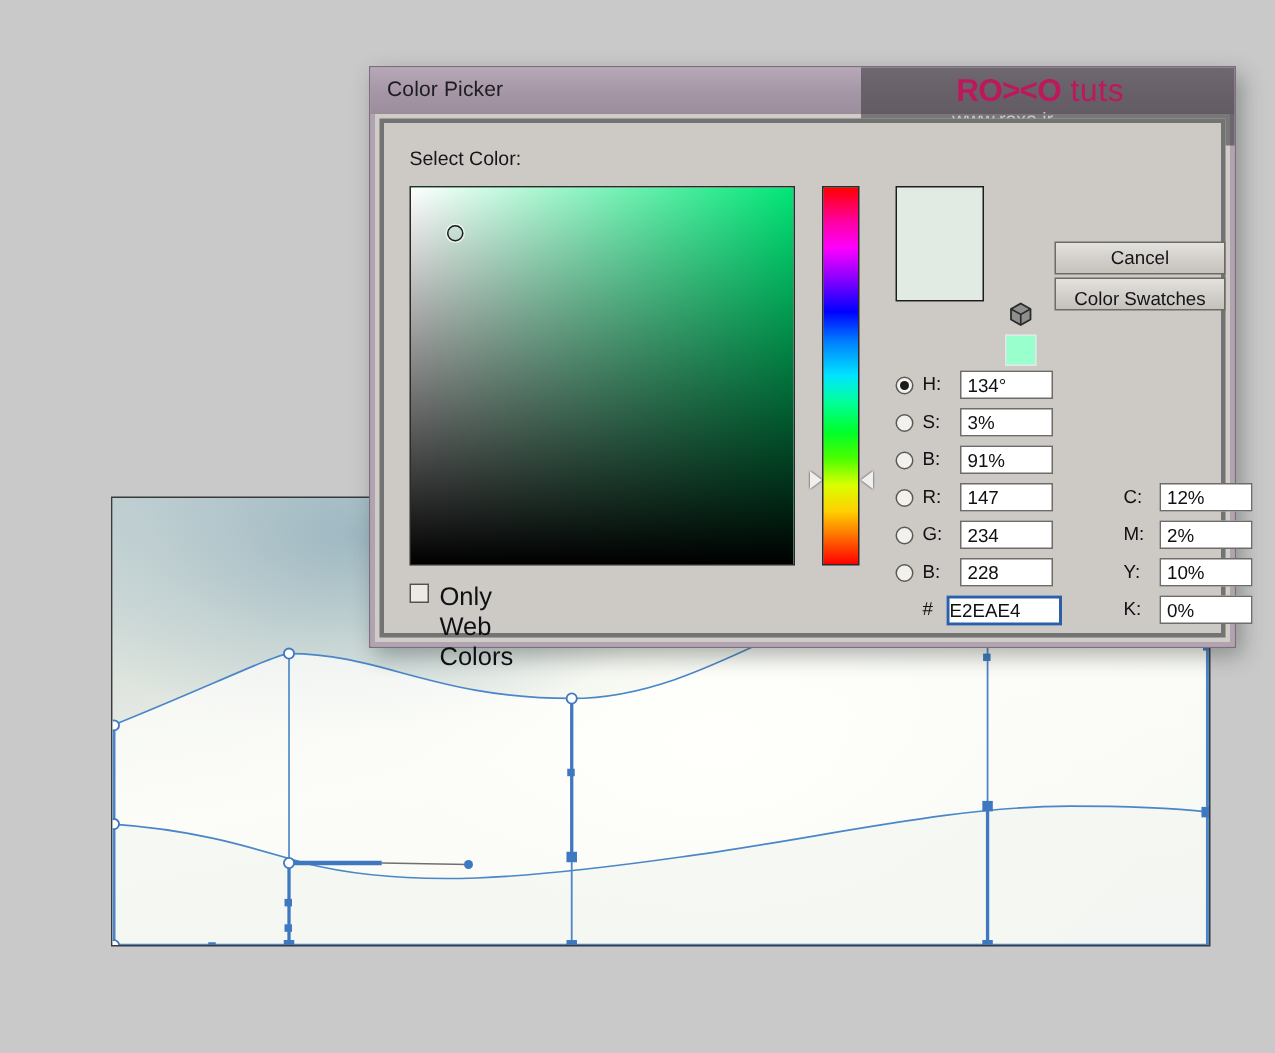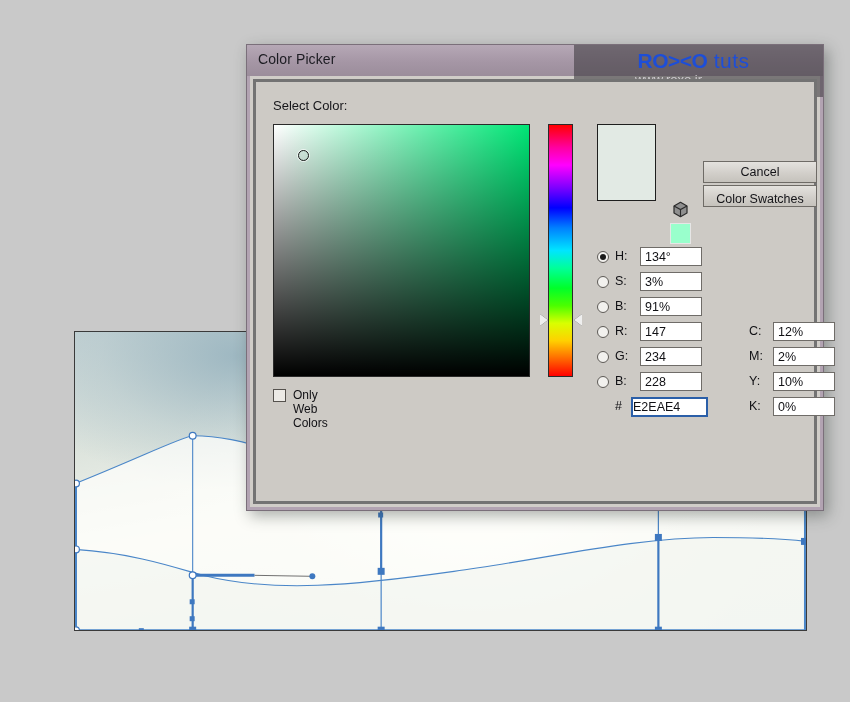--- a/index.html
+++ b/index.html
@@ -20,21 +20,21 @@
   .art-bg{position:absolute;inset:0;
     background:
       radial-gradient(ellipse 300px 180px at 22% 8%, rgba(150,178,190,0.85) 0%, rgba(175,196,202,0.45) 45%, rgba(214,223,218,0) 75%),
       radial-gradient(ellipse 400px 250px at 55% 55%, rgba(255,255,250,0.95) 0%, rgba(243,245,238,0.5) 50%, rgba(226,234,228,0) 80%),
       linear-gradient(170deg,#c4d2d4 0%,#dde4dd 28%,#f3f5ee 52%,#e6ebe4 78%,#e2eae4 100%);
   }
   .art-svg{position:absolute;inset:0;}
 
   
   #color-picker-dialog{
-    position:absolute;left:246px;top:44px;width:578px;height:467px;
+    position:absolute;left:246px;top:44px;width:578px;height:388px;
     background:#d0cdc8;
     border:1px solid #7a6f7a;
     box-shadow:4px 5px 14px rgba(40,50,45,0.38);
     box-sizing:border-box;
   }
   .dlg-outer{
     position:absolute;inset:0;
     border:3px solid #b2a3b2;
     box-sizing:border-box;
   }
@@ -47,21 +47,21 @@
     position:absolute;left:11px;top:6px;
     font-size:14px;color:#1c1c22;letter-spacing:0.1px;
   }
   .watermark{
     position:absolute;right:0;top:0;width:249px;height:52px;
     background:rgba(60,56,62,0.58);
     overflow:hidden;
   }
   .wm-main{
     position:absolute;left:0;right:10px;top:4px;text-align:center;
-    font-size:21px;color:#1d4ed8;letter-spacing:0.5px;
+    font-size:21px;color:#be185d;letter-spacing:0.5px;
   }
   .wm-main b{font-weight:bold;letter-spacing:-0.5px;}
   .wm-main span.lt{font-weight:400;}
   .wm-sub{
     position:absolute;left:0;right:60px;top:27px;text-align:center;
     font-size:13px;color:#d9d6da;opacity:.88;
   }
 
   .dlg-body{
     position:absolute;left:6px;top:34px;right:6px;bottom:6px;
@@ -172,21 +172,21 @@
     display:flex;align-items:center;padding-left:0;
     box-sizing:border-box;
   }
 
   
   #only-web-row{position:absolute;left:17px;top:306px;height:16px;}
   #only-web-box{
     position:absolute;left:0;top:1px;width:13px;height:13px;
     background:#eceae6;border:1px solid #55524e;box-sizing:border-box;
   }
-  #only-web-label{position:absolute;left:20px;top:0px;font-size:12px;color:#101014;}
+  #only-web-label{position:absolute;left:20px;top:0px;font-size:17px;color:#101014;}
 </style>
 </head>
 <body>
 
 <div id="canvas-area">
   <div class="art-bg"></div>
   <svg class="art-svg" viewBox="0 0 733 300" preserveAspectRatio="none">
 
     <path d="M0,152 C60,128 110,104 118,104 C180,104 215,134 307,134
              C400,134 470,60 585,44 C650,36 700,30 733,26

